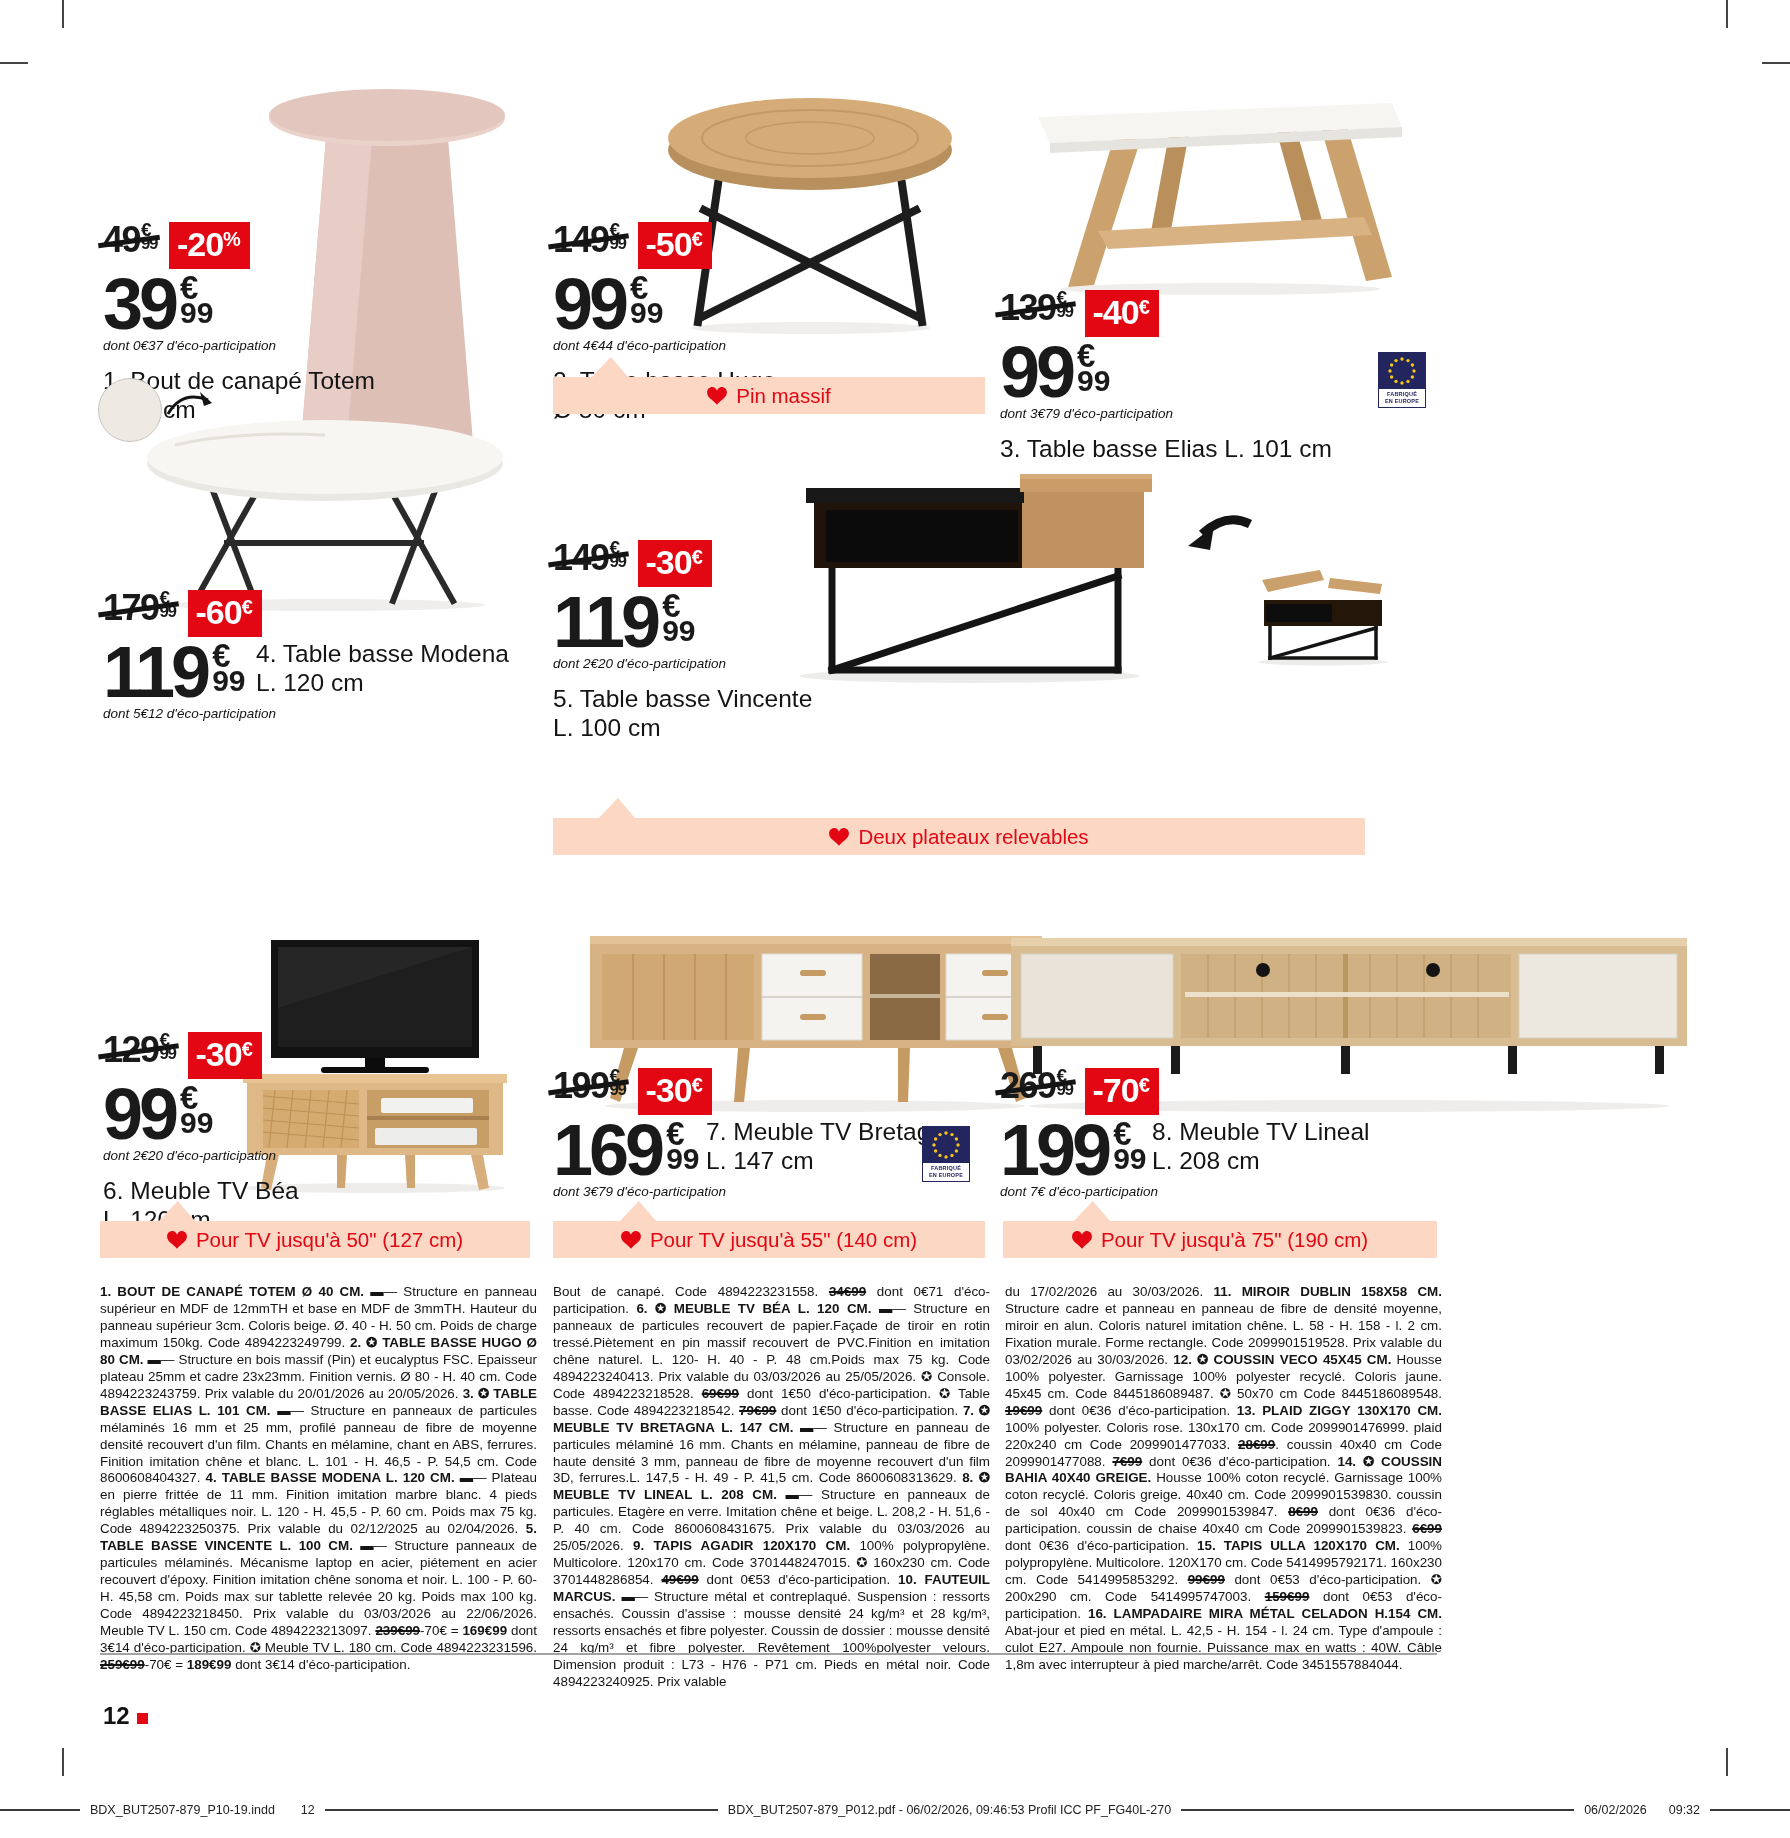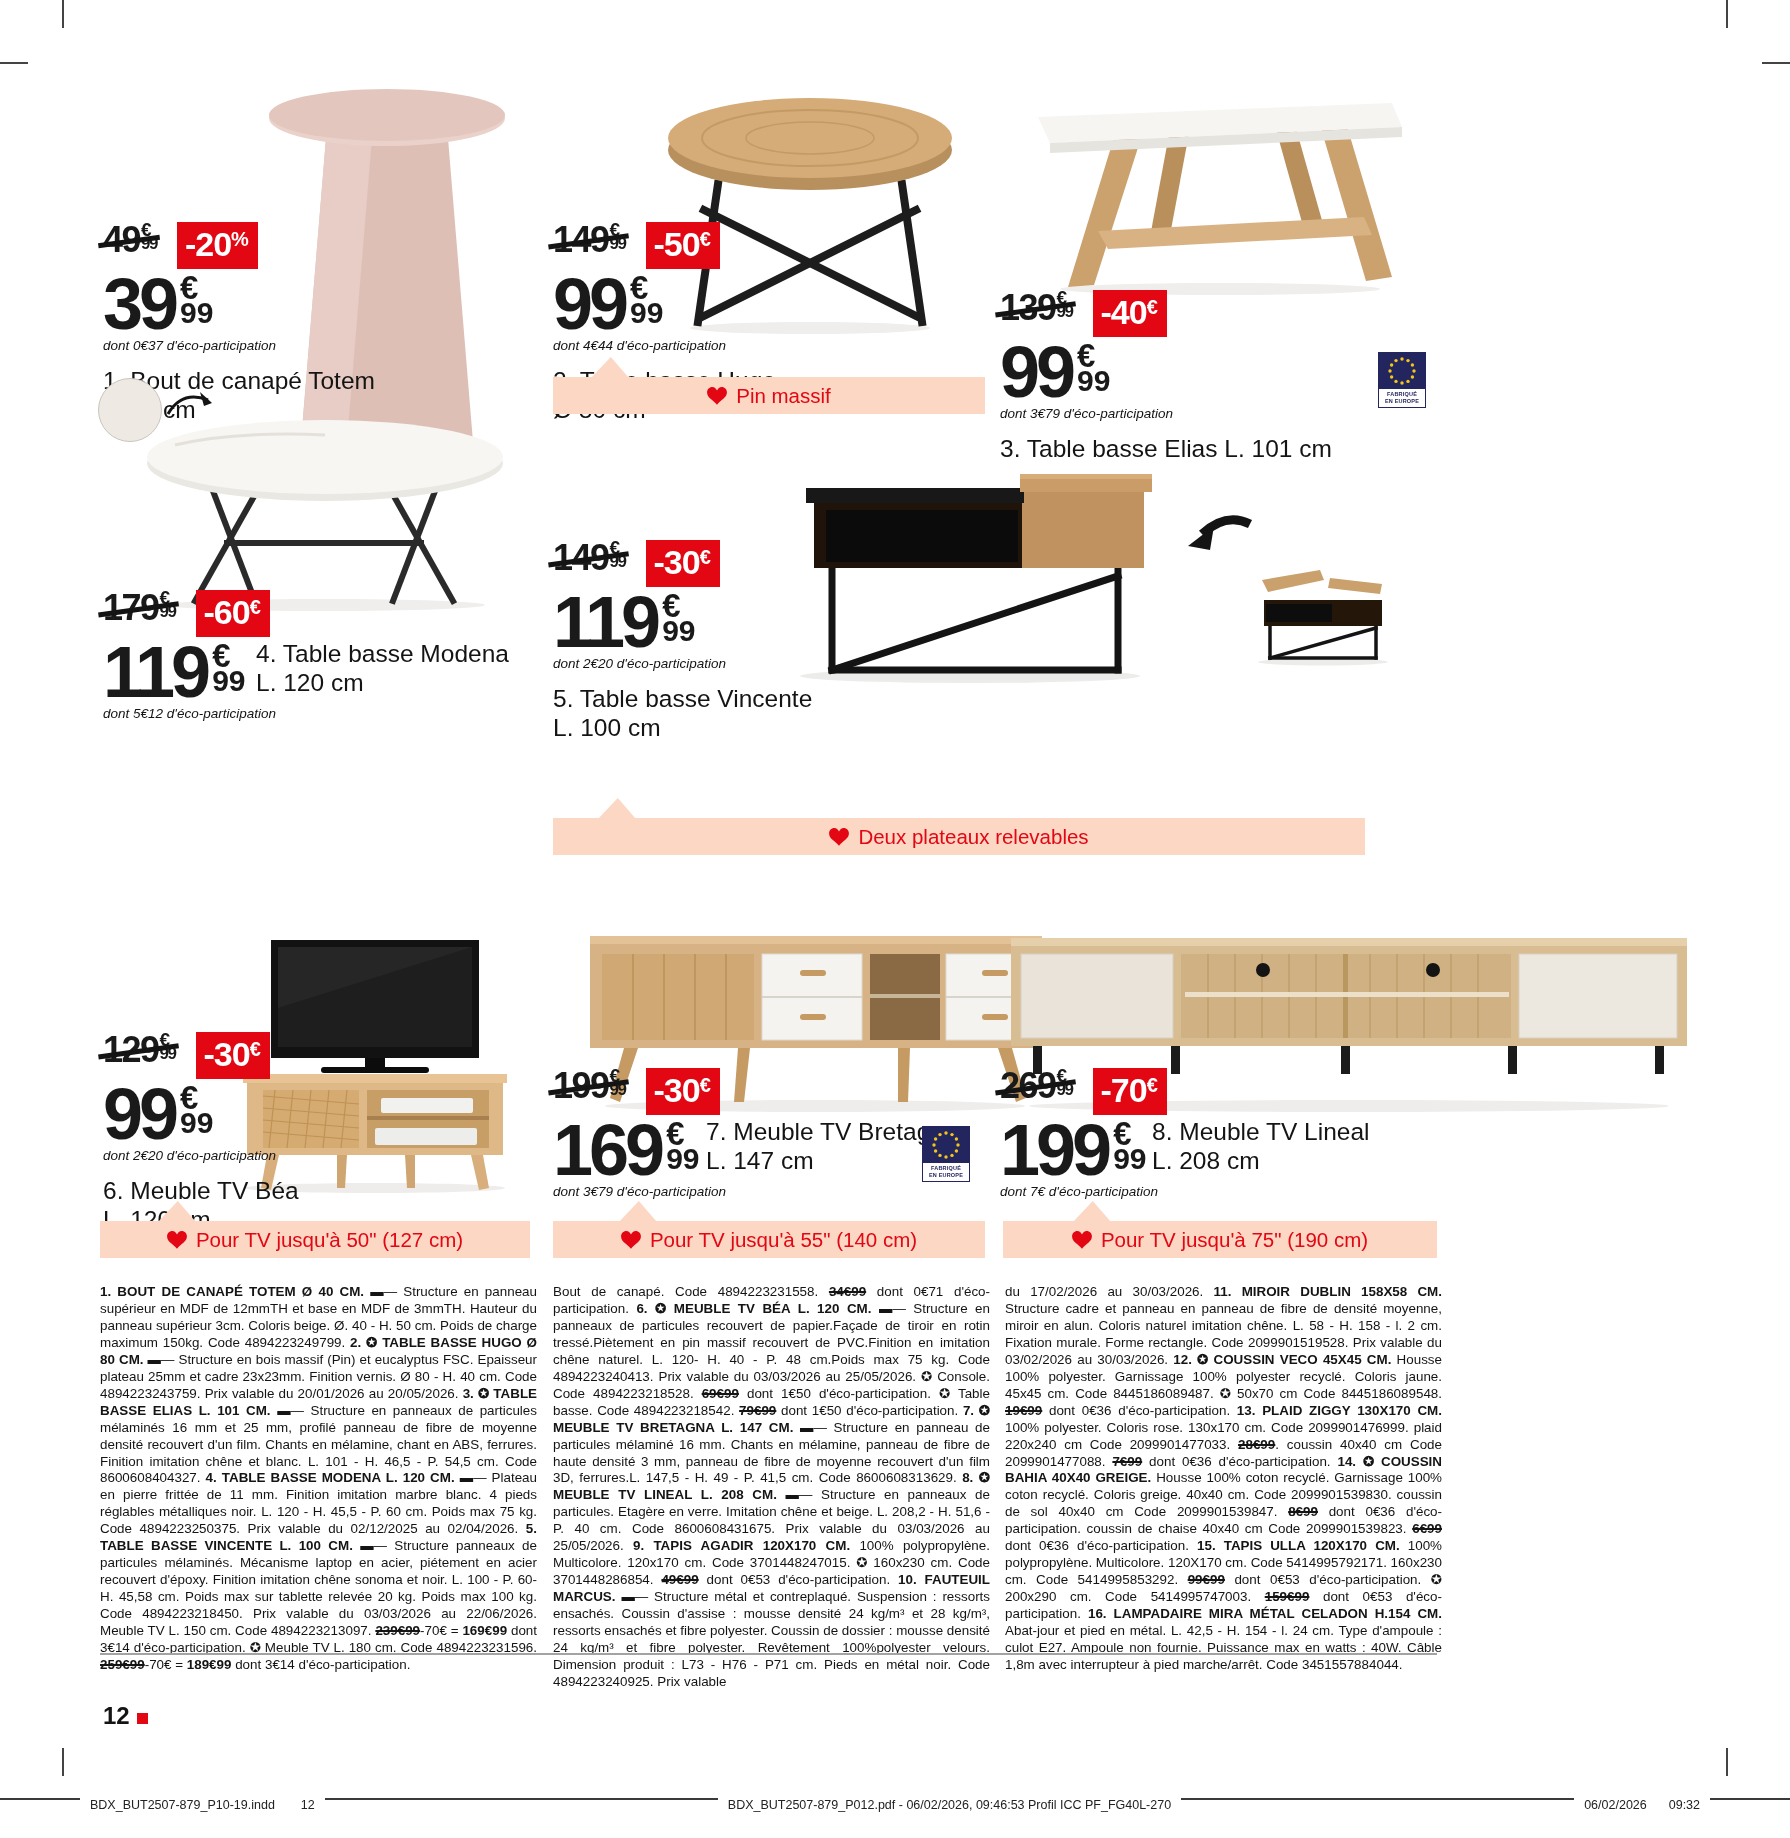--- a/index.html
+++ b/index.html
@@ -11,21 +11,21 @@
   .crop { position:absolute; background:#444; }
 
   
   .price-block { position:absolute; }
   .old-row { display:flex; align-items:flex-start; white-space:nowrap; }
   .old-price { position:relative; font-weight:700; font-size:36px; letter-spacing:-1.5px; line-height:1; display:inline-flex; }
   .old-stack { display:inline-flex; flex-direction:column; margin-left:1px; line-height:.8; }
   .old-stack i { font-style:normal; font-weight:700; font-size:19px; }
   .old-stack i:last-child { font-size:17px; }
   .old-price::after { content:""; position:absolute; left:-5px; right:-3px; top:46%; height:4.5px; background:#141414; transform:rotate(-8deg); }
-  .badge { background:#e30613; color:#fff; font-weight:700; font-size:34px; line-height:1; padding:5px 10px 8px 8px; margin-left:20px; letter-spacing:-1px; white-space:nowrap; }
+  .badge { background:#e30613; color:#fff; font-weight:700; font-size:34px; line-height:1; padding:5px 10px 8px 8px; margin-left:12px; letter-spacing:-1px; white-space:nowrap; }
   .badge sup { font-size:20px; vertical-align:10px; }
   .big-price { display:flex; align-items:flex-start; font-weight:700; line-height:.85; margin-top:5px; }
   .big-main { font-size:72px; letter-spacing:-4px; }
   .big-stack { display:flex; flex-direction:column; margin-left:5px; line-height:.82; }
   .big-stack i { font-style:normal; font-weight:700; font-size:33px; }
   .big-stack i.cents { font-size:30px; }
   .eco { font-size:13.5px; margin-top:3px; color:#141414;font-style:italic; }
   .p-title { font-size:24.5px; line-height:1.18; margin-top:14px; color:#141414; }
   .p-title-abs { position:absolute; font-size:24.5px; line-height:1.18; color:#141414; }
 
@@ -43,21 +43,21 @@
   .desc-col { position:absolute; width:437px; font-size:13.4px; line-height:16.95px; text-align:justify; color:#141414; }
   .desc-col .b { font-weight:700; }
   .desc-col .strike { text-decoration:line-through; text-decoration-thickness:2px; }
 
   .divider { position:absolute; background:#a3a3a3; }
 
   .page-num { position:absolute; font-size:24px; font-weight:700; color:#141414; }
   .page-num .sq { display:inline-block; width:11px; height:11px; background:#e30613; margin-left:7px; }
 
   
-  .footer-strip { position:absolute; left:0; right:0; top:1798px; height:24px; display:flex; align-items:flex-start; font-size:12.5px; color:#222; }
+  .footer-strip { position:absolute; left:0; right:0; top:1798px; height:24px; display:flex; align-items:center; font-size:12.5px; color:#222; }
   .footer-strip .rule { height:1.5px; background:#3a3a3a; }
   .footer-strip .t { white-space:nowrap; padding:0 10px; }
 
   svg { display:block; }
   .abs { position:absolute; }
 </style>
 </head>
 <body>
 
 <div class="page">

